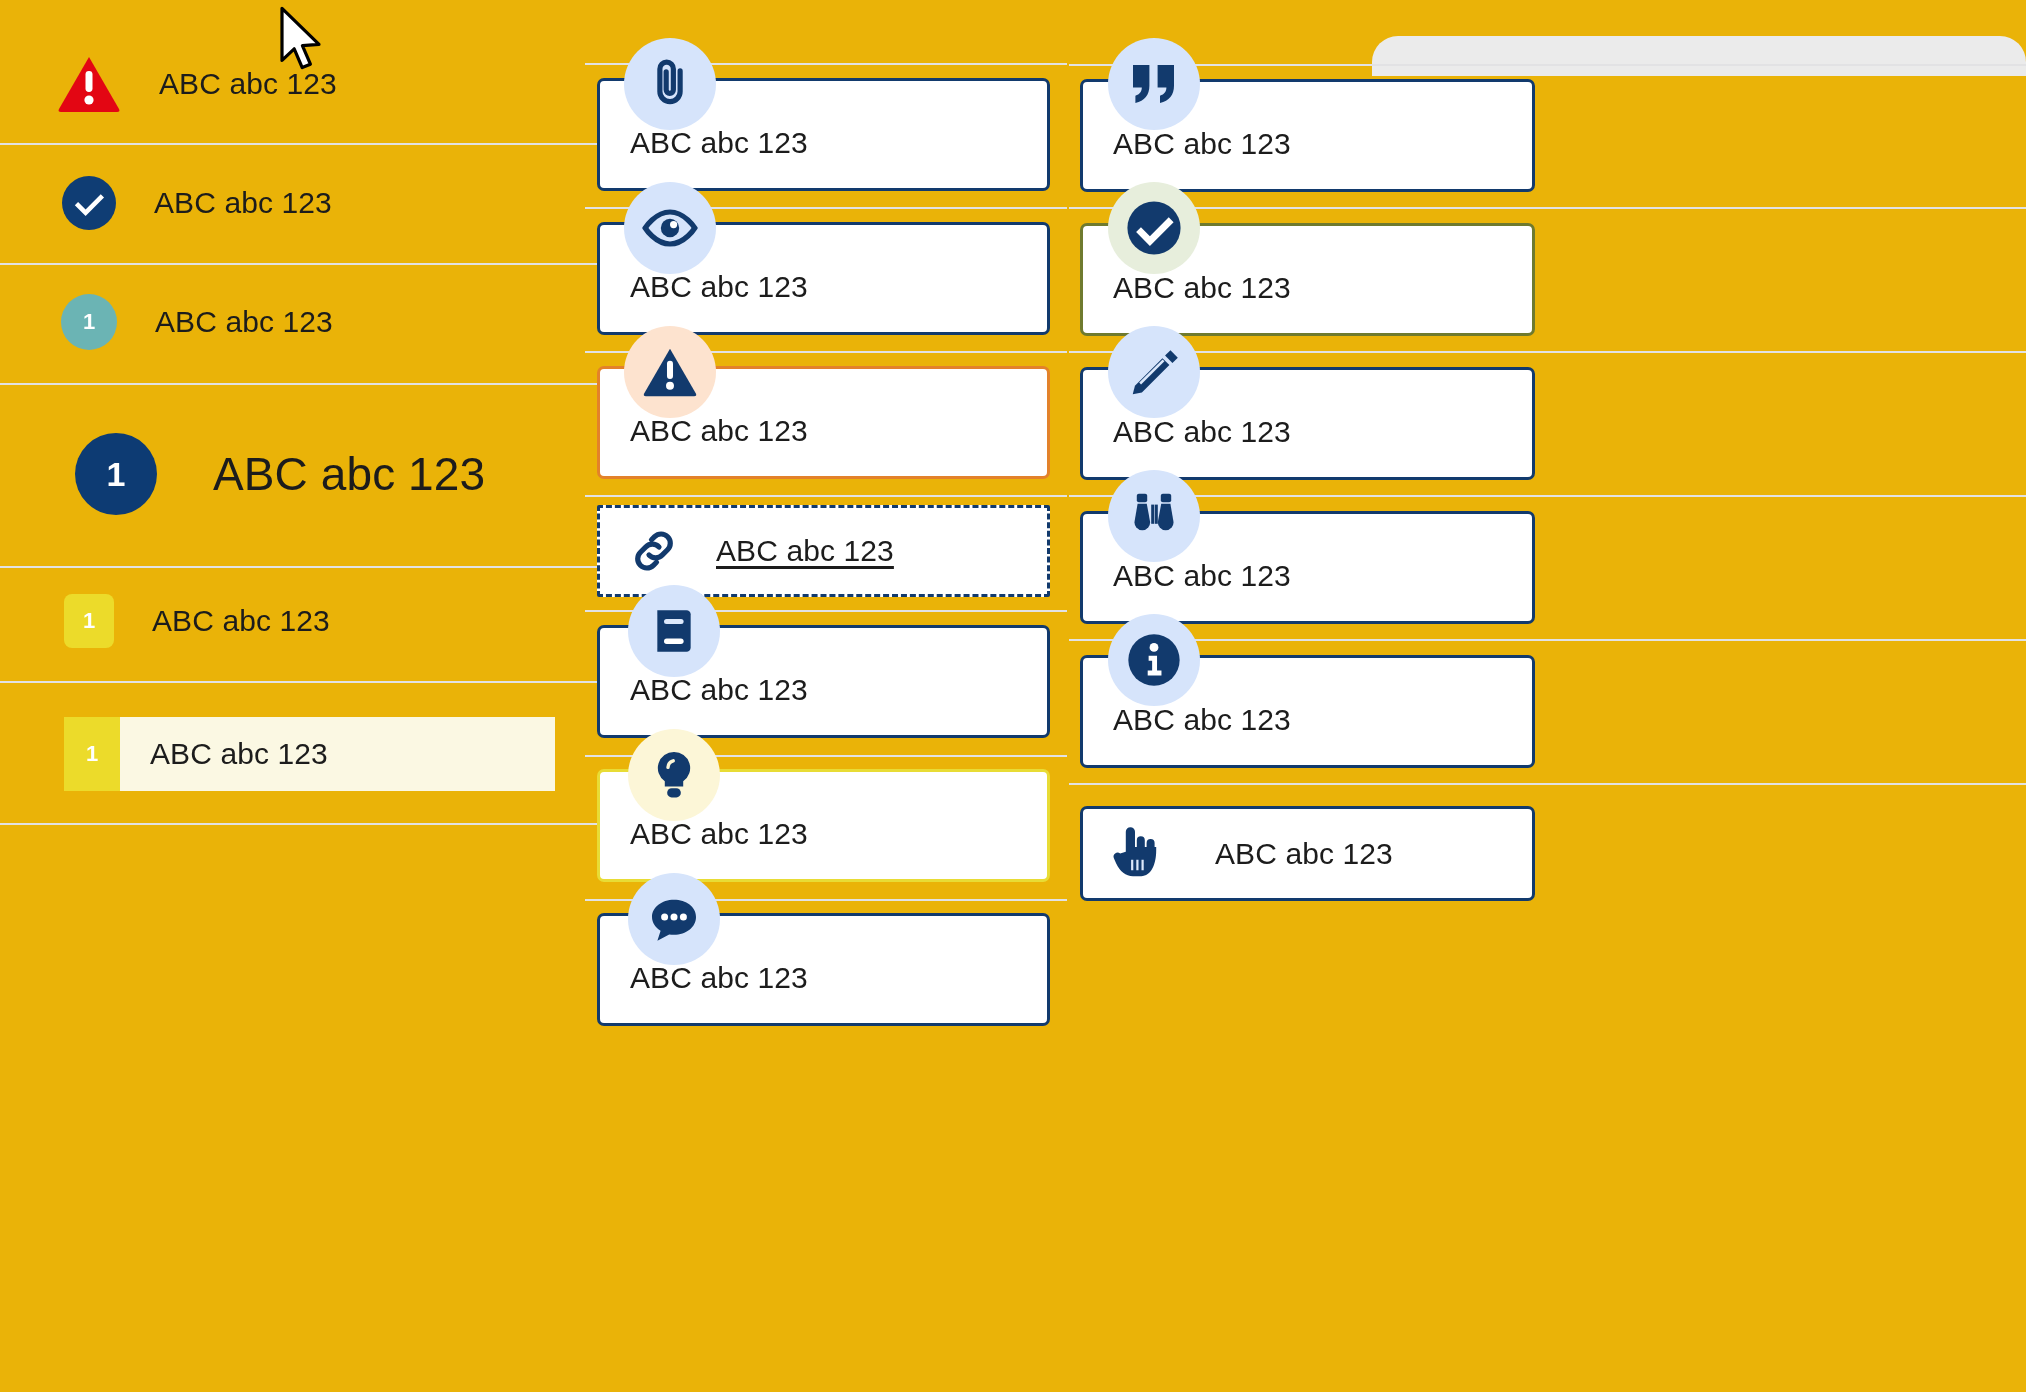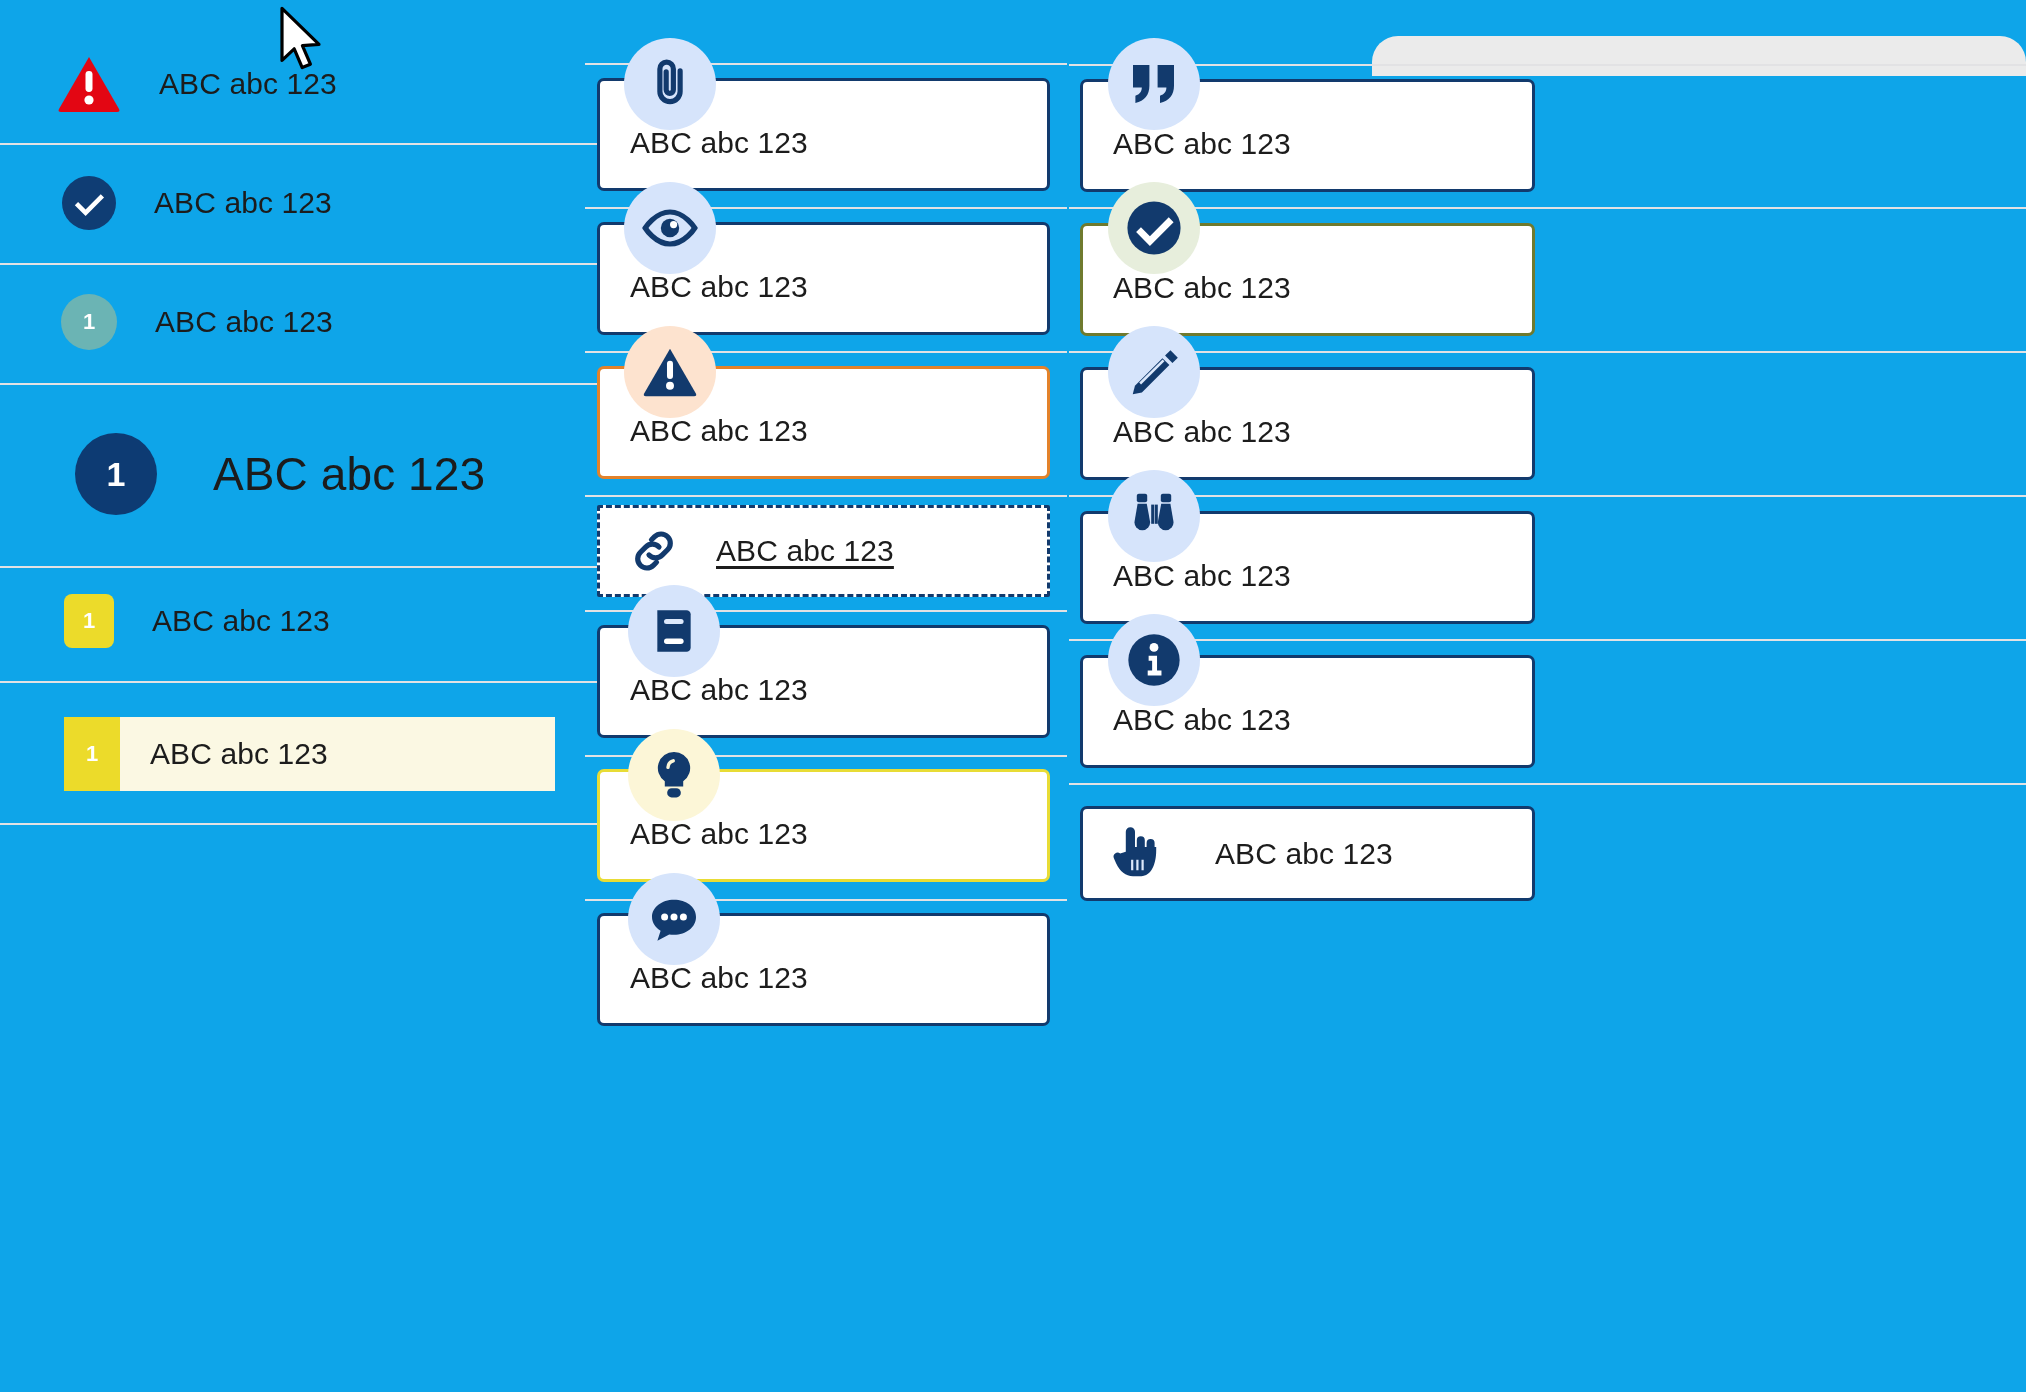--- a/index.html
+++ b/index.html
@@ -2,21 +2,21 @@
 <html><head>
 <meta charset="utf-8">
 <style>
   html, body {
     margin: 0; padding: 0;
     width: 2026px; height: 1392px;
     background: #ffffff;
     font-family: "Liberation Sans", sans-serif;
     overflow: hidden;
   }
-  #stage { position: relative; width: 2026px; height: 1392px; background:#0ea5e9; }
+  #stage { position: relative; width: 2026px; height: 1392px; background:#eab308; }
 
   
   .hr { position: absolute; height: 2px; background: #e2e2e4; }
   .label { color: #1c1c1c; font-size: 30px; letter-spacing: .1px; white-space: nowrap; }
 
   
   #sidebar { position: absolute; left: 0; top: 0; width: 780px; height: 1392px; }
   .s-row { position: absolute; left: 0; width: 780px; display: flex; align-items: center; }
   .s-badge { flex: 0 0 auto; display: flex; align-items: center; justify-content: center; }
   .s-label { margin-left: 38px; }

